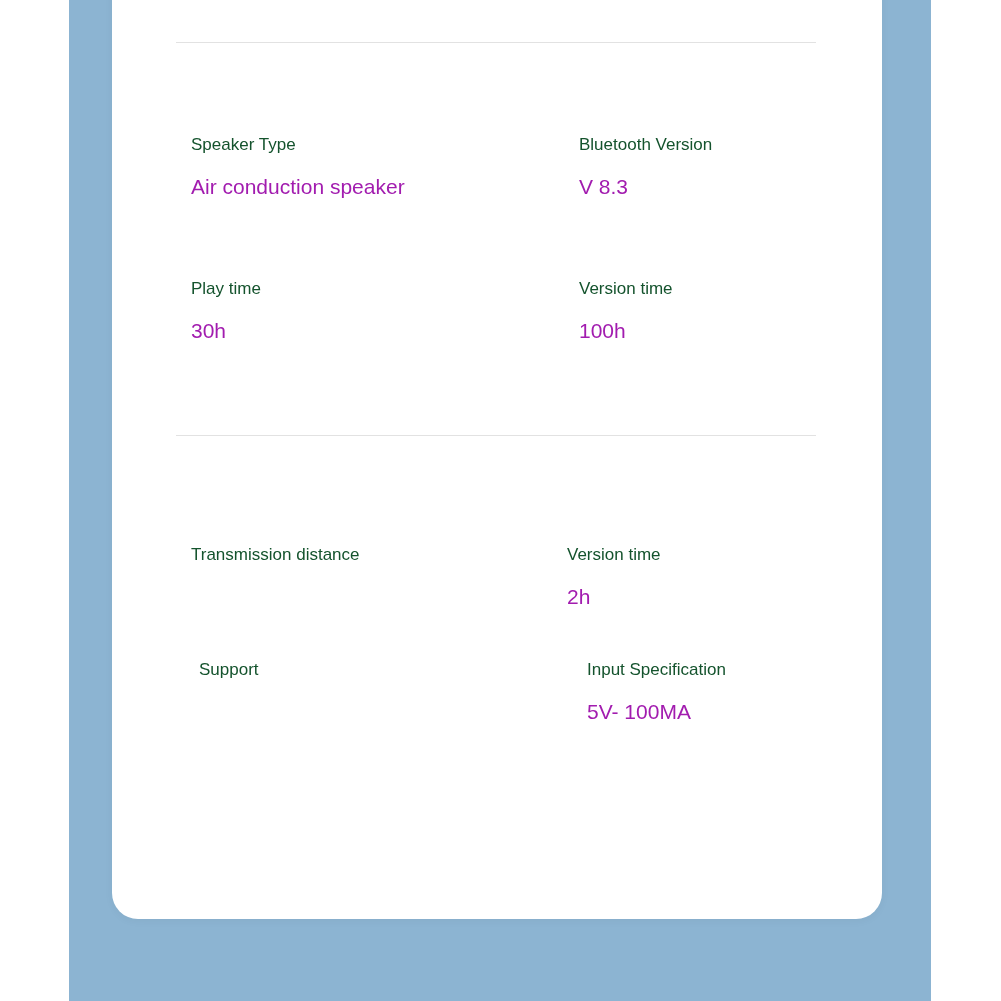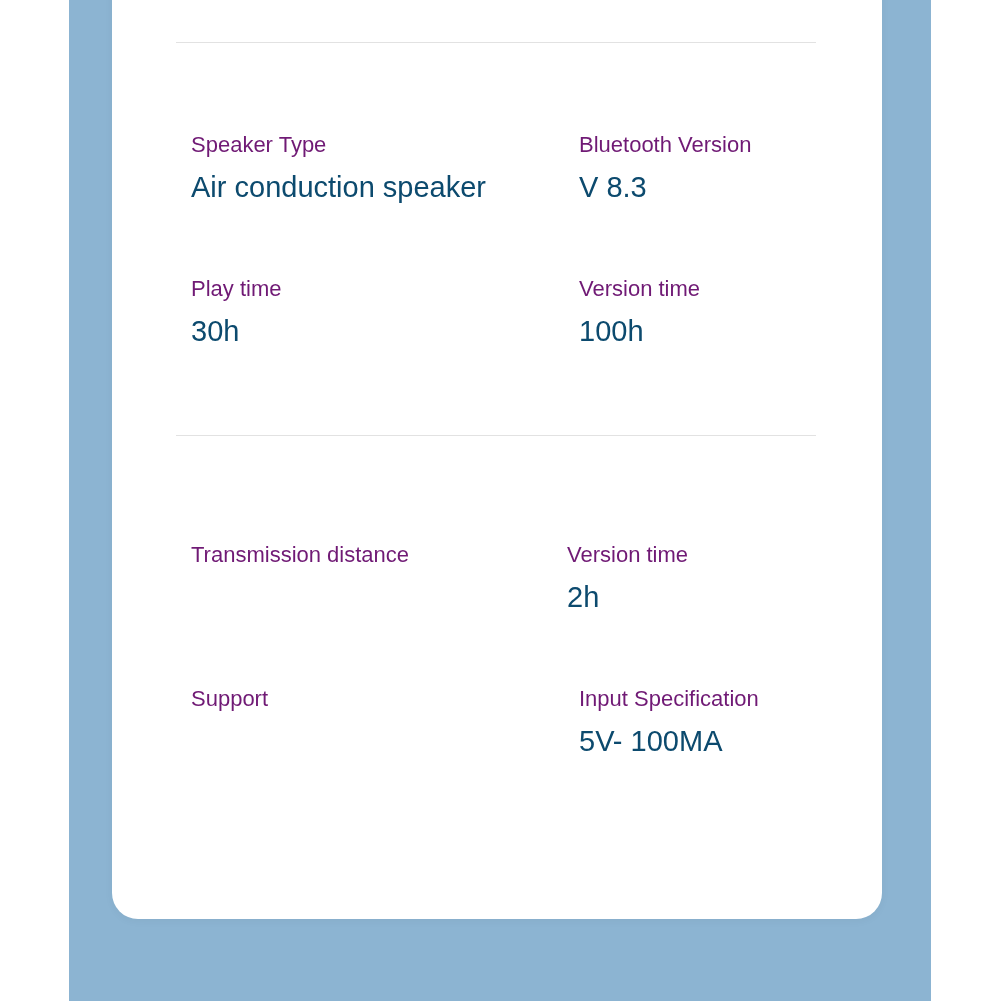--- a/index.html
+++ b/index.html
@@ -54,38 +54,38 @@
     position: absolute;
     left: 0;
     top: 0;
     width: 100%;
     height: 100%;
   }
   .spec-item {
     position: absolute;
   }
   .spec-label {
-    font-size: 22px;
-    color: #701a75;
+    font-size: 17px;
+    color: #14532d;
     line-height: 34px;
     white-space: nowrap;
   }
   .spec-value {
-    font-size: 29px;
-    color: #0c4a6e;
+    font-size: 21px;
+    color: #a21caf;
     line-height: 34px;
     margin-top: 8px;
     white-space: nowrap;
   }
 
   
   .r1 { top: 168px; }
   .r2 { top: 312px; }
   .r3 { top: 578px; }
-  .r4 { top: 722px; }
+  .r4 { top: 693px; margin-left: 8px; }
   .c1 { left: 79px; }
   .c2 { left: 467px; }
   .c2b { left: 455px; }
   .c2c { left: 467px; }
 </style>
 </head>
 <body>
 
 <div class="stage">
 

